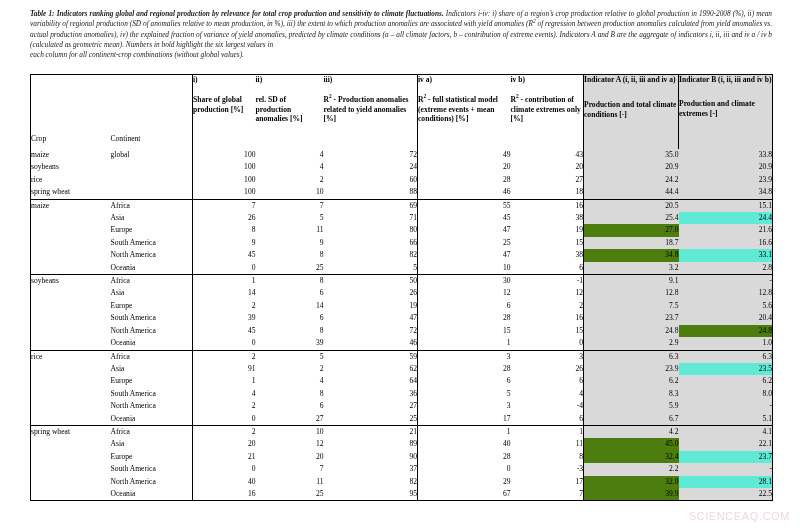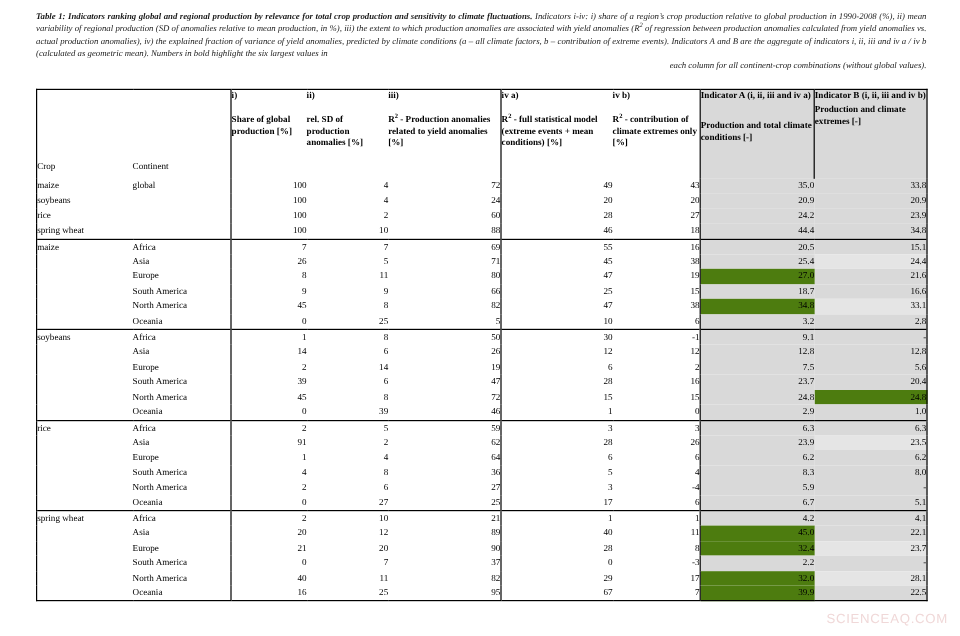--- a/index.html
+++ b/index.html
@@ -27,21 +27,21 @@
     left: 30px;
     top: 9px;
     width: 742px;
     font-size: 7.3px;
     line-height: 10.3px;
     text-align: justify;
     font-style: italic;
     color: #1a1a1a;
   }
   .caption .lead { font-weight: bold; }
-  .caption .last-line { display: block; text-align: right; }
+  .caption .last-line { display: block; text-align: left; }
   sup { font-size: 5.4px; vertical-align: super; line-height: 0; }
 
   
   .tbl-wrap {
     position: absolute;
     left: 30px;
     top: 74px;
     width: 742px;
   }
   table.main {
@@ -100,21 +100,21 @@
     padding-left: 5px;
   }
   td.cont-span {
     text-align: left;
     font-weight: bold;
     vertical-align: middle;
     padding-left: 6px;
   }
   .b { font-weight: bold; }
   .hl-dark { background: #4d7c0f; }
-  .hl-light { background: #e5e5e5; }
+  .hl-light { background: #5eead4; }
   .sect-top { border-top: 1.1px solid #000; }
 
   
   .watermark {
     position: absolute;
     right: 10px;
     bottom: 8px;
     font-family: "Liberation Sans", sans-serif;
     font-size: 11px;
     letter-spacing: 0.6px;
@@ -180,21 +180,21 @@
             <span class="hdr-roman">iv b)</span>
             <span class="hdr-text"><span>R</span><sup>2</sup><span> - contribution of climate extremes only [%]</span></span>
           </td>
 
           <td class="frame-top v-sep shade">
             <span class="hdr-roman" style="margin-bottom:16px">Indicator A (i, ii, iii and iv a)</span>
             <span class="hdr-text">Production and total climate conditions [-]</span>
           </td>
 
           <td class="frame-top frame-right v-sep shade">
-            <span class="hdr-roman" style="margin-bottom:2px">Indicator B (i, ii, iii and iv b)</span>
+            <span class="hdr-roman" style="margin-bottom:15px">Indicator B (i, ii, iii and iv b)</span>
             <span class="hdr-text">Production and climate extremes [-]</span>
           </td>
         </tr>
       </thead>
 
       <tbody id="tbody">
           <tr>
             <td class="crop frame-left">maize</td>
             <td class="cont-span" rowspan="4">global</td>
             <td class="num v-sep">100</td>

